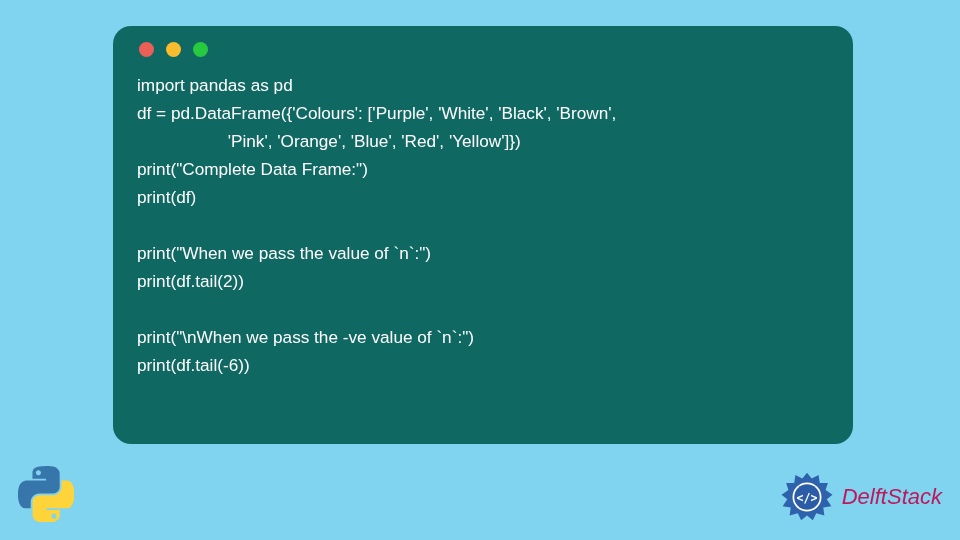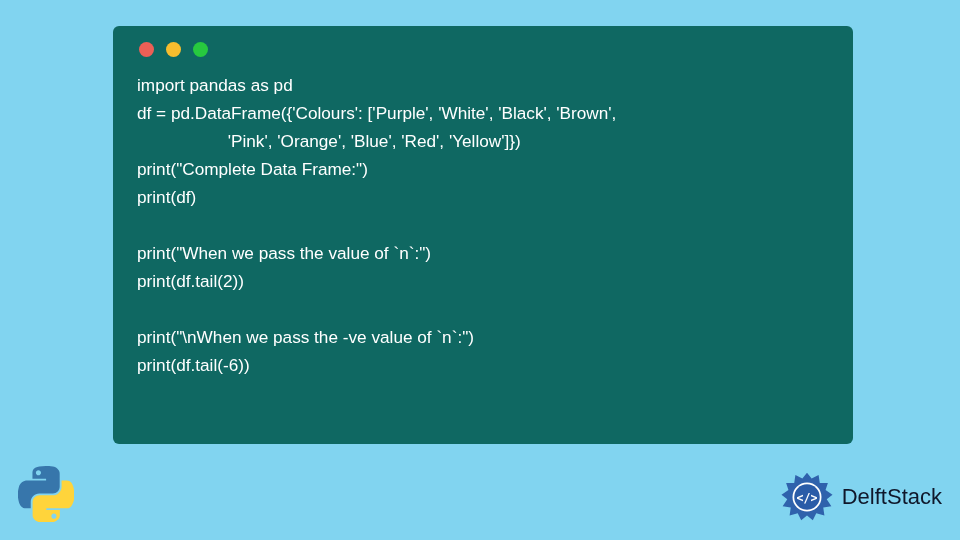--- a/index.html
+++ b/index.html
@@ -11,21 +11,21 @@
     font-family: -apple-system, BlinkMacSystemFont, "Segoe UI", Arial, sans-serif;
     overflow: hidden;
   }
   .code-window {
     position: absolute;
     left: 113px;
     top: 26px;
     width: 740px;
     height: 418px;
     background: #0f6862;
-    border-radius: 6px;
+    border-radius: 18px;
     padding: 16px 24px 20px 24px;
   }
   .traffic-lights {
     display: flex;
     gap: 12px;
     margin-bottom: 14px;
     padding-left: 2px;
   }
   .dot {
     width: 15px;
@@ -52,21 +52,22 @@
     position: absolute;
     right: 18px;
     bottom: 14px;
     display: flex;
     align-items: center;
     gap: 6px;
   }
   .delft-text {
     font-size: 22px;
     font-weight: 500;
-    color: #0f172a;
+    color: #be185d;
+    font-style: italic;
   }
 </style>
 </head>
 <body>
 
 <div class="code-window">
   <div class="traffic-lights">
     <div class="dot dot-red"></div>
     <div class="dot dot-yellow"></div>
     <div class="dot dot-green"></div>

